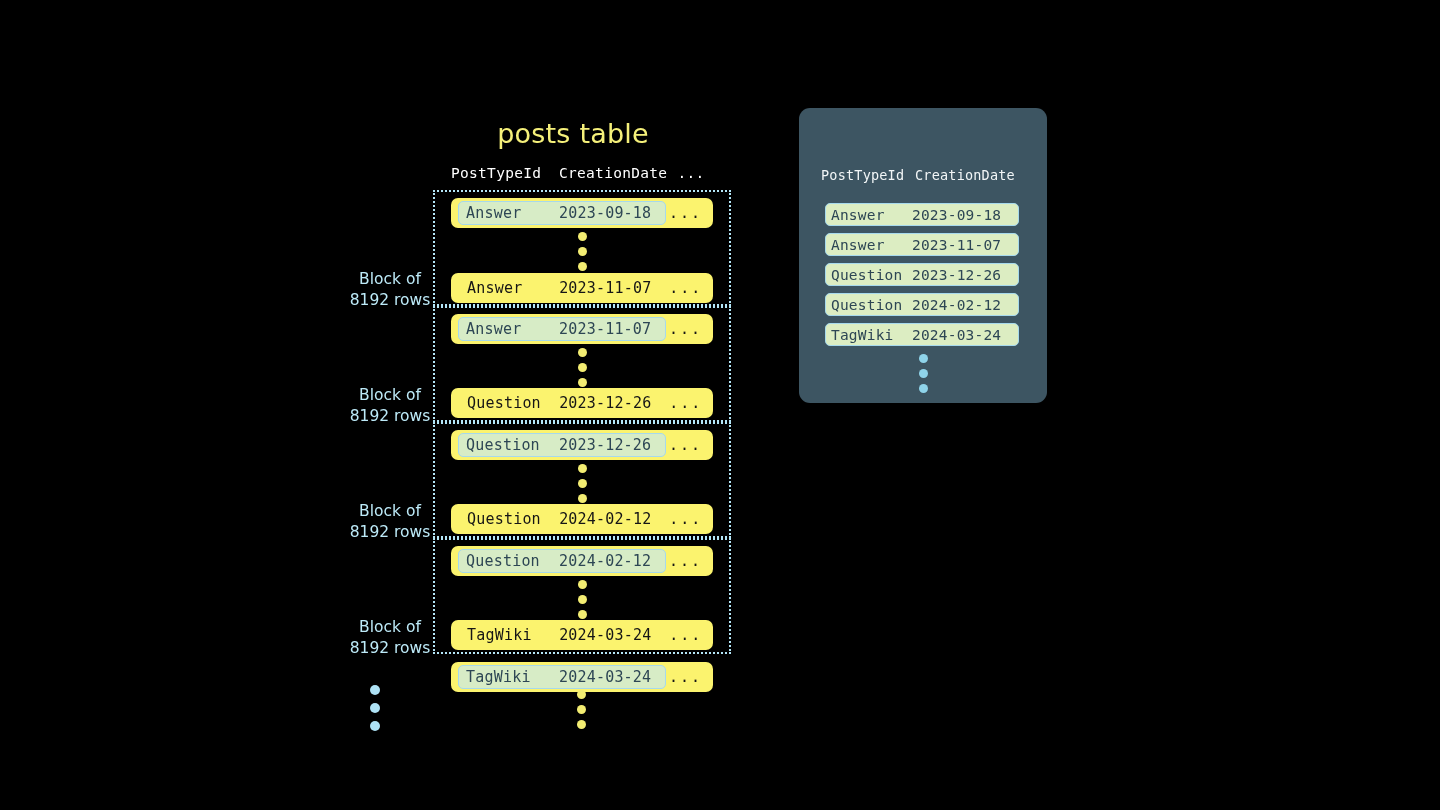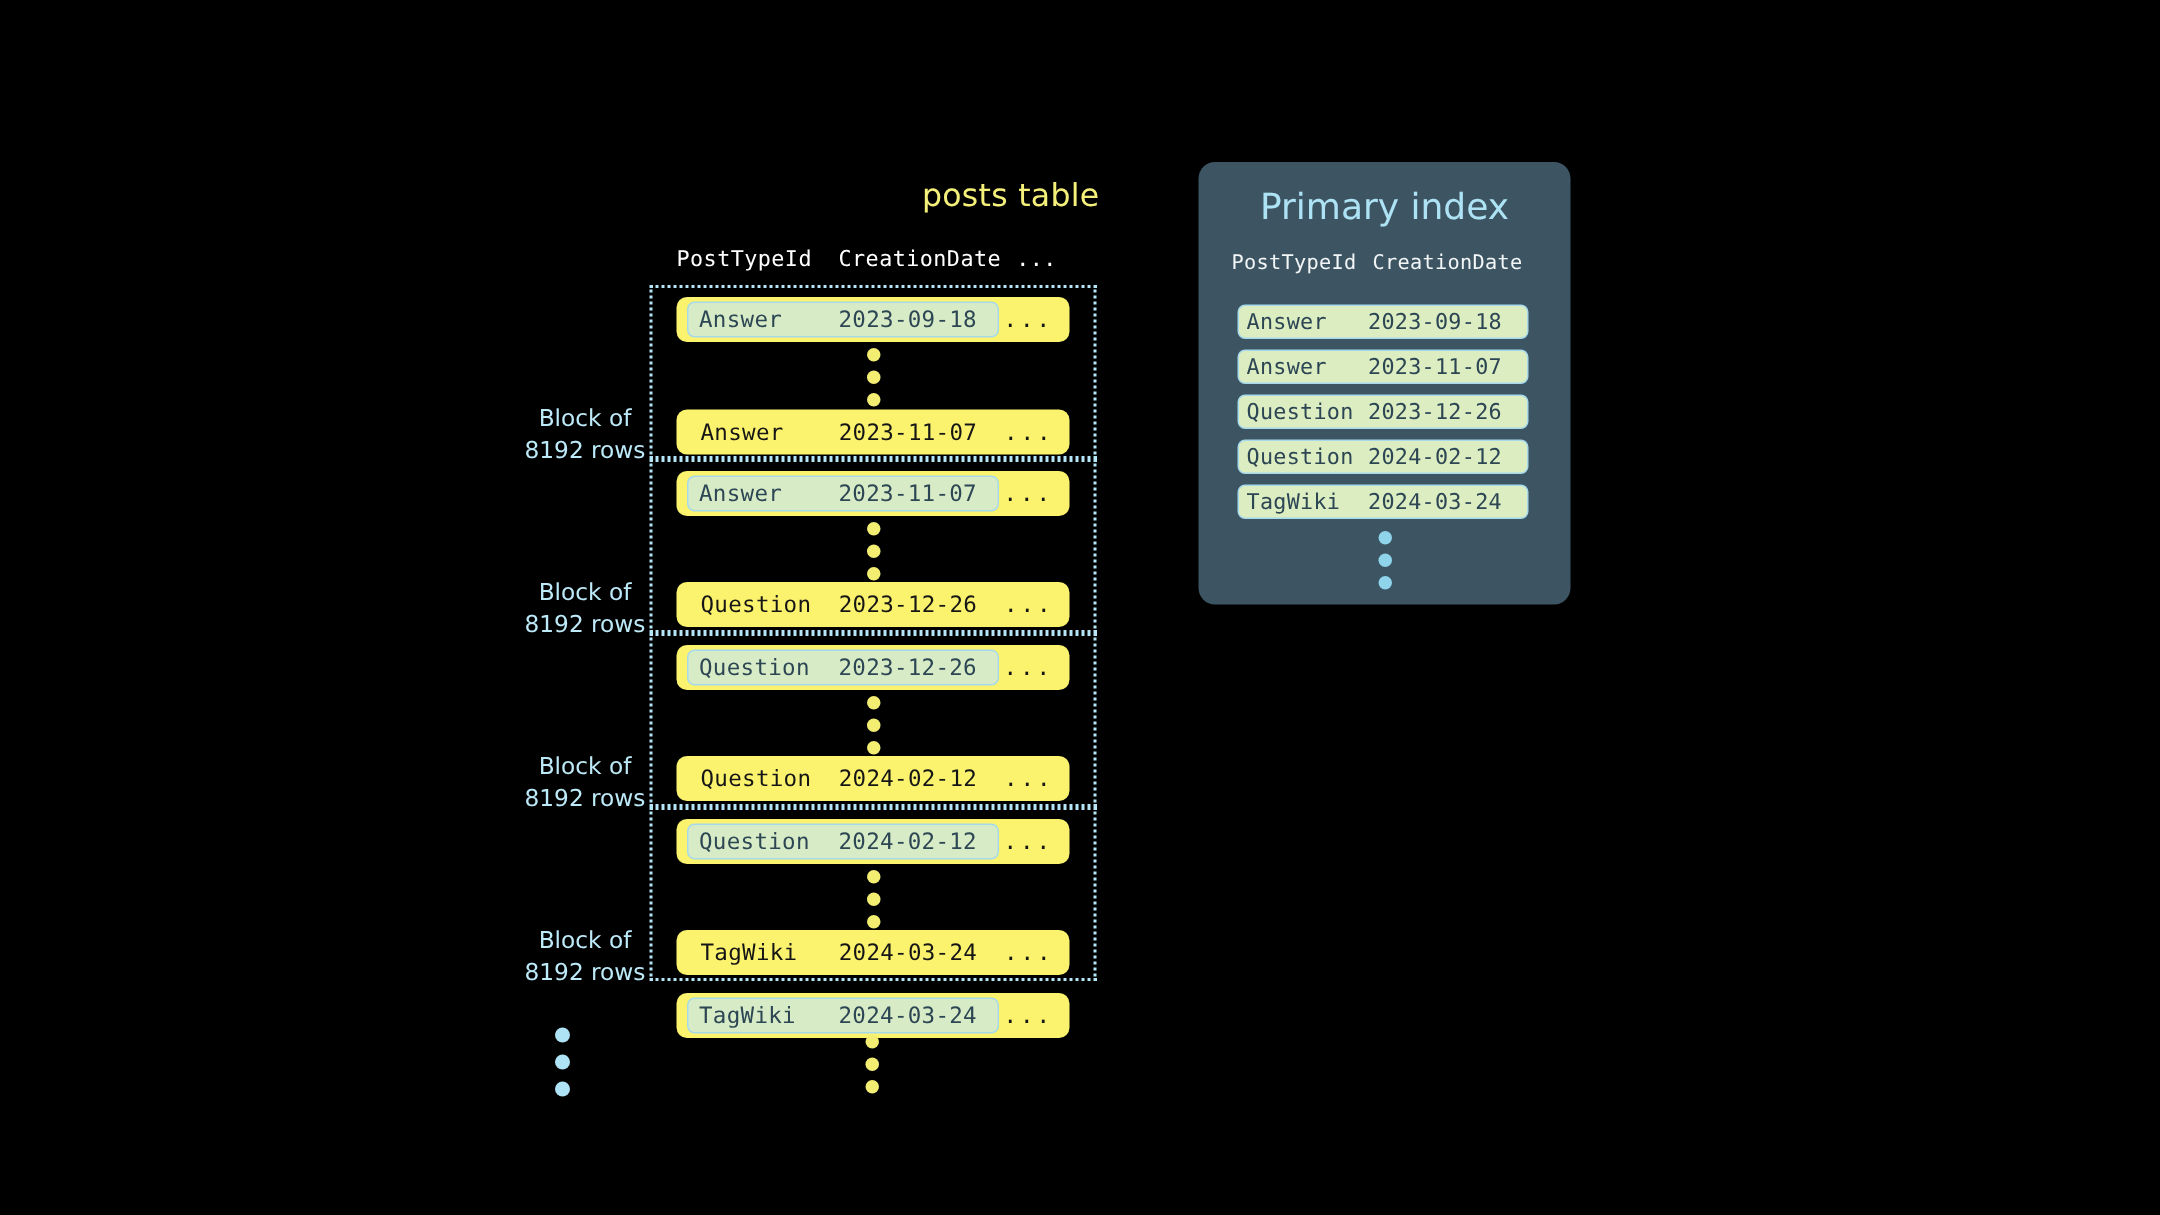--- a/index.html
+++ b/index.html
@@ -20,26 +20,26 @@
   #posts-table {
     position: absolute;
     left: 330px;
     top: 118px;
     width: 410px;
     height: 620px;
   }
 
   .table-title {
     position: absolute;
-    left: 103px;
+    left: 93px;
     top: 0px;
     width: 300px;
-    text-align: right;
+    text-align: center;
     color: #f5f07a;
-    font-size: 21px;
+    font-size: 27px;
     font-family: "DejaVu Sans", sans-serif;
     letter-spacing: 0.2px;
   }
 
   .col-headers {
     position: absolute;
     left: 121px;
     top: 47px;
     width: 282px;
     display: flex;
@@ -357,21 +357,20 @@
       <i></i>
     </div>
   <div id="bottom-left-dots">
       <i></i>
       <i></i>
       <i></i>
     </div>
 </div>
 
 <div id="primary-index">
-  <div class="idx-title">Primary index</div>
 
   <div class="idx-headers">
     <span class="ih-type">PostTypeId</span>
     <span class="ih-date">CreationDate</span>
   </div>
 
   <div class="idx-rows">
     <div class="idx-row">
       <span class="ic-type">Answer</span>
       <span class="ic-date">2023-09-18</span>

